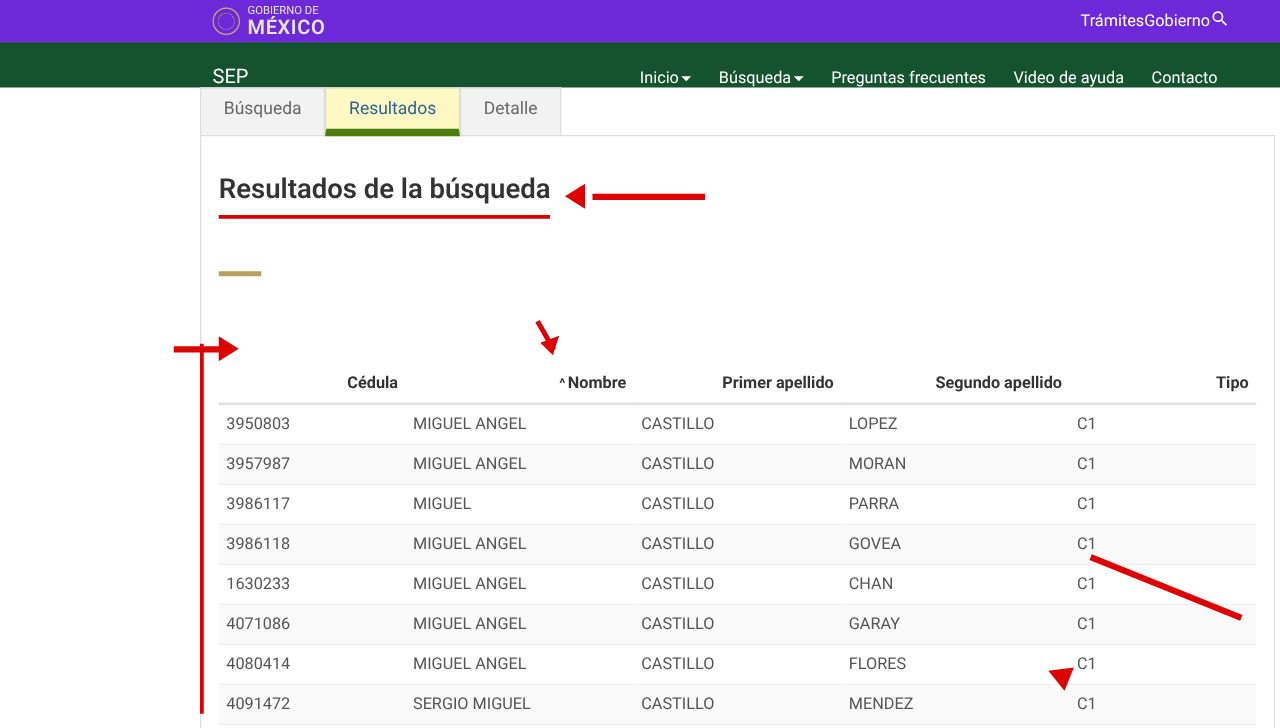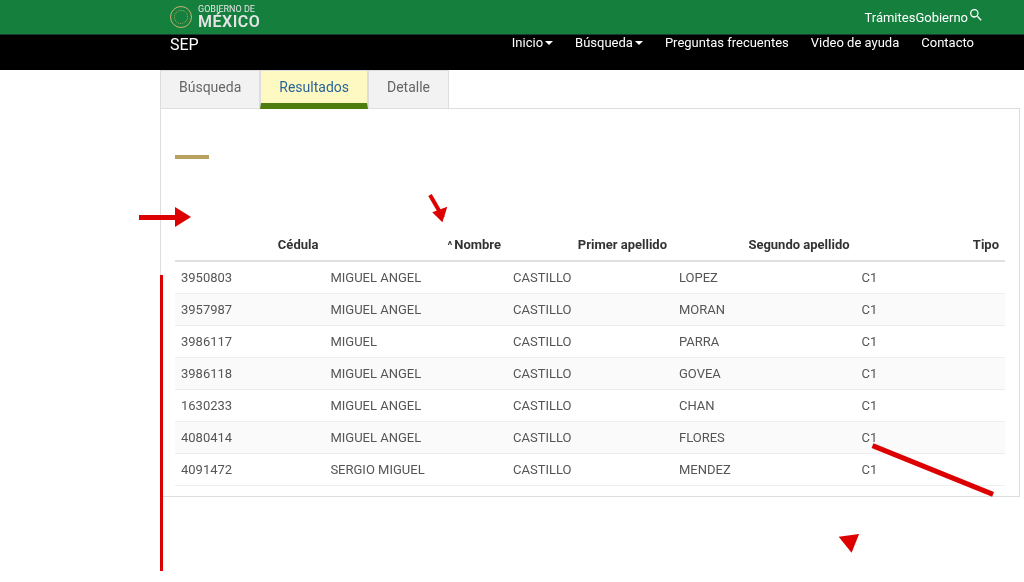--- a/index.html
+++ b/index.html
@@ -2,21 +2,21 @@
 <html><head>
   <meta charset="utf-8">
   <style>
     * { margin: 0; padding: 0; box-sizing: border-box; }
     body {
       font-family: -apple-system, BlinkMacSystemFont, "Segoe UI", Roboto, sans-serif;
       background: #fff;
       width: 1024px;
     }
     .topbar {
-      background: #15803d;
+      background: #6d28d9;
       height: 34px;
       display: flex;
       align-items: center;
       padding: 0 20px;
     }
     .topbar-left {
       margin-left: 150px;
       display: flex;
       align-items: center;
       gap: 6px;
@@ -48,24 +48,24 @@
       margin-right: 20px;
     }
     .topbar-link {
       color: #fff;
       font-size: 13px;
       cursor: pointer;
     }
     .search-ico svg { width: 16px; height: 16px; fill: #fff; cursor: pointer; }
 
     .navbar {
-      background: #000000;
+      background: #14532d;
       height: 36px;
       display: flex;
-      align-items: flex-start;
+      align-items: flex-end;
       padding: 0 20px;
       border-top: 1px solid #1a3a32;
     }
     .navbar-brand {
       margin-left: 150px;
       color: #fff;
       font-size: 16px;
       font-weight: 400;
     }
     .navbar-right {
@@ -327,20 +327,27 @@
 </div>
 
 <div class="content">
   <div class="tabs">
     <div class="tab">Búsqueda</div>
     <div class="tab active">Resultados</div>
     <div class="tab">Detalle</div>
   </div>
 
   <div class="page-body">
+    <div class="heading-row">
+      <div class="page-title">Resultados de la búsqueda</div>
+      <div class="arrow-anno">
+        <div class="arrow-head-left"></div>
+        <div class="arrow-shaft"></div>
+      </div>
+    </div>
 
     <div class="gold-bar"></div>
 
     <div class="header-arrows-row">
       <div class="arrow-right-small">
         <div class="shaft"></div>
           <div class="head"></div>
       </div>
       <div class="arrow-diag-small"></div>
     </div>
@@ -385,20 +392,27 @@
             <td>C1</td>
           </tr>
           <tr>
             <td>1630233</td>
             <td>MIGUEL ANGEL</td>
             <td>CASTILLO</td>
             <td>CHAN</td>
             <td>C1</td>
           </tr>
           <tr>
+            <td>4071086</td>
+            <td>MIGUEL ANGEL</td>
+            <td>CASTILLO</td>
+            <td>GARAY</td>
+            <td>C1</td>
+          </tr>
+          <tr>
             <td>4080414</td>
             <td>MIGUEL ANGEL</td>
             <td>CASTILLO</td>
             <td>FLORES</td>
             <td>C1</td>
           </tr>
           <tr>
             <td>4091472</td>
             <td>SERGIO MIGUEL</td>
             <td>CASTILLO</td>

